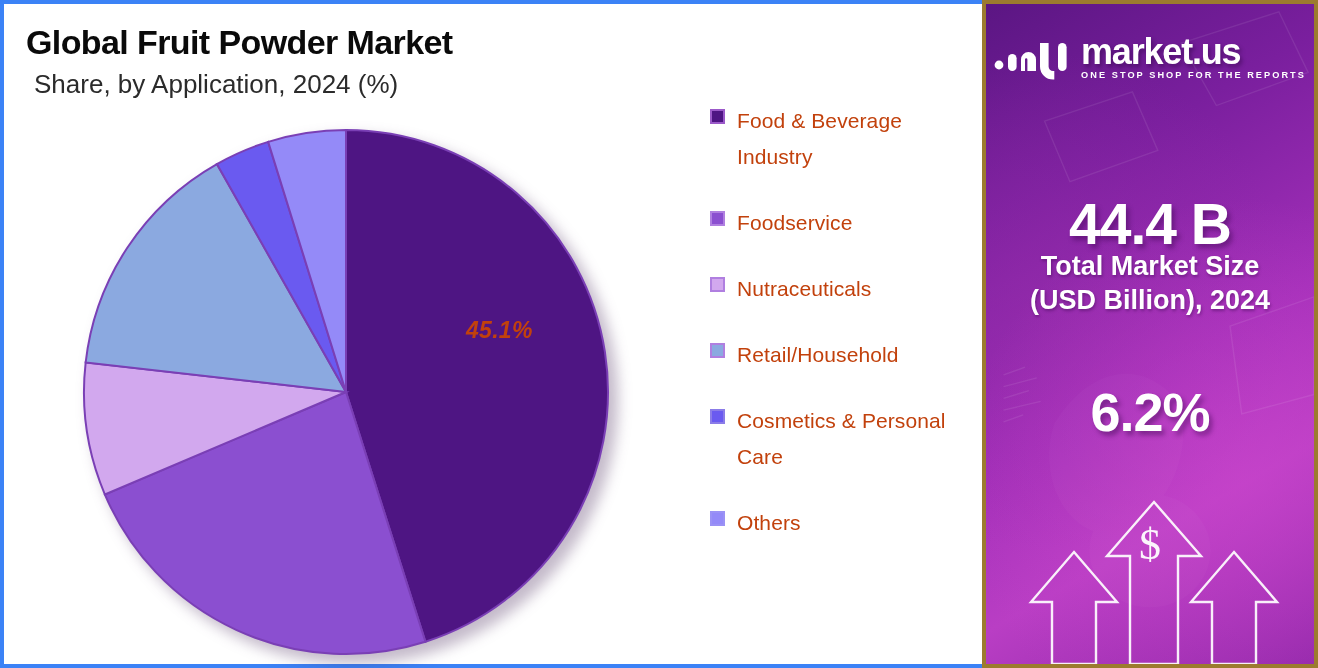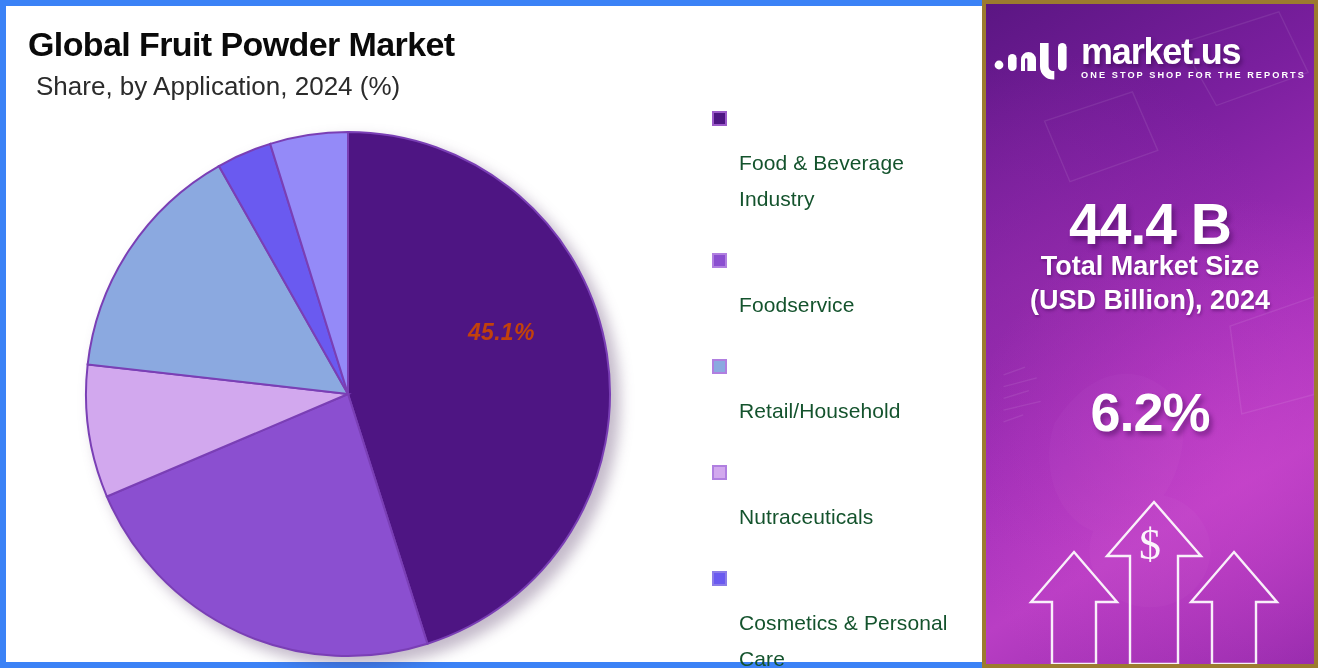--- a/index.html
+++ b/index.html
@@ -8,21 +8,21 @@
     background:#ffffff;
     font-family:"Liberation Sans", sans-serif;
     overflow:hidden;
   }
   #root{position:relative;width:1318px;height:668px;}
 
   
   #chart-panel{
     position:absolute;left:0;top:0;width:1096px;height:668px;
     background:#ffffff;
-    border:6px solid #3b82f6;
+    border:4px solid #3b82f6;
     box-sizing:border-box;
   }
 
   #title-block{position:absolute;left:22px;top:20px;}
   #chart-title{
     font-size:34px;font-weight:bold;color:#0a0a0a;
     letter-spacing:-0.6px;line-height:1.1;margin:0;
     white-space:nowrap;
   }
   #chart-subtitle{
@@ -47,22 +47,22 @@
   }
 
   
   #legend{position:absolute;left:706px;top:99px;width:262px;}
   .legend-item{display:flex;align-items:flex-start;margin-bottom:19px;}
   .legend-swatch{
     width:15px;height:15px;flex:0 0 15px;margin-top:6px;margin-right:12px;
     box-sizing:border-box;border:2px solid #b07fe0;
   }
   .legend-label{
-    font-size:21px;color:#14532d;line-height:36px;
-    letter-spacing:0.1px;font-weight:400;margin-top:40px;
+    font-size:21px;color:#c2410c;line-height:36px;
+    letter-spacing:0.1px;font-weight:400;
   }
   .legend-item.tall{margin-bottom:30px;}
 
   
   #stat-panel{
     position:absolute;left:982px;top:0;width:336px;height:668px;
     border:4px solid #9c7b2e;
     box-sizing:border-box;
     overflow:hidden;
     background:#1d4ed8;
@@ -144,26 +144,26 @@
     <div id="legend">
         <div class="legend-item tall">
           <span class="legend-swatch" style="background: rgb(78, 21, 131); border-color: rgb(155, 89, 201);"></span>
           <span class="legend-label">Food &amp; Beverage Industry</span>
         </div>
         <div class="legend-item tall">
           <span class="legend-swatch" style="background: rgb(139, 79, 208); border-color: rgb(176, 127, 224);"></span>
           <span class="legend-label">Foodservice</span>
         </div>
         <div class="legend-item tall">
+          <span class="legend-swatch" style="background: rgb(210, 168, 238); border-color: rgb(176, 127, 224);"></span>
+          <span class="legend-label">Nutraceuticals</span>
+        </div>
+        <div class="legend-item tall">
           <span class="legend-swatch" style="background: rgb(139, 169, 224); border-color: rgb(176, 127, 224);"></span>
           <span class="legend-label">Retail/Household</span>
-        </div>
-        <div class="legend-item tall">
-          <span class="legend-swatch" style="background: rgb(210, 168, 238); border-color: rgb(176, 127, 224);"></span>
-          <span class="legend-label">Nutraceuticals</span>
         </div>
         <div class="legend-item tall">
           <span class="legend-swatch" style="background: rgb(106, 90, 240); border-color: rgb(139, 124, 232);"></span>
           <span class="legend-label">Cosmetics &amp; Personal Care</span>
         </div>
         <div class="legend-item">
           <span class="legend-swatch" style="background: rgb(148, 138, 248); border-color: rgb(155, 146, 245);"></span>
           <span class="legend-label">Others</span>
         </div>
       </div>

